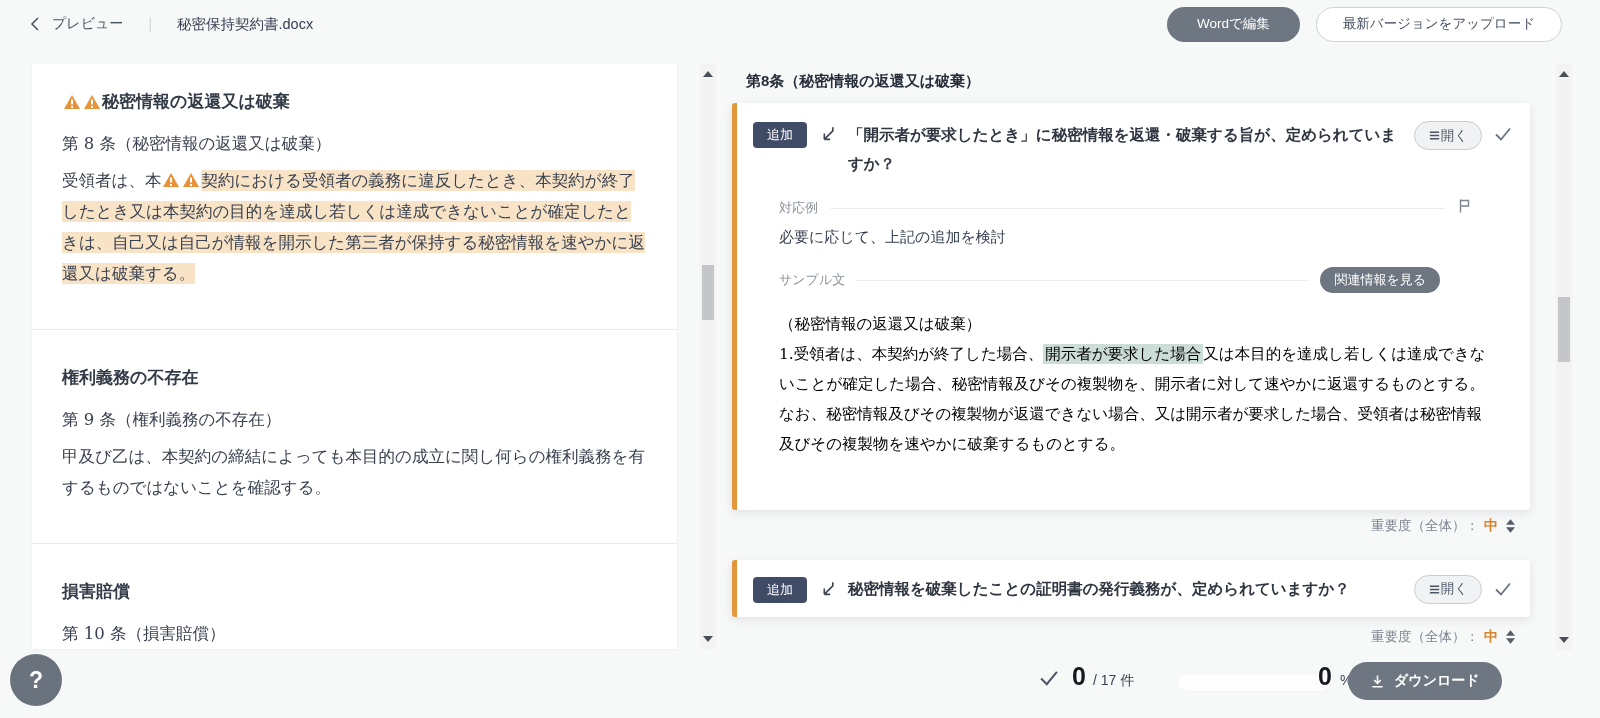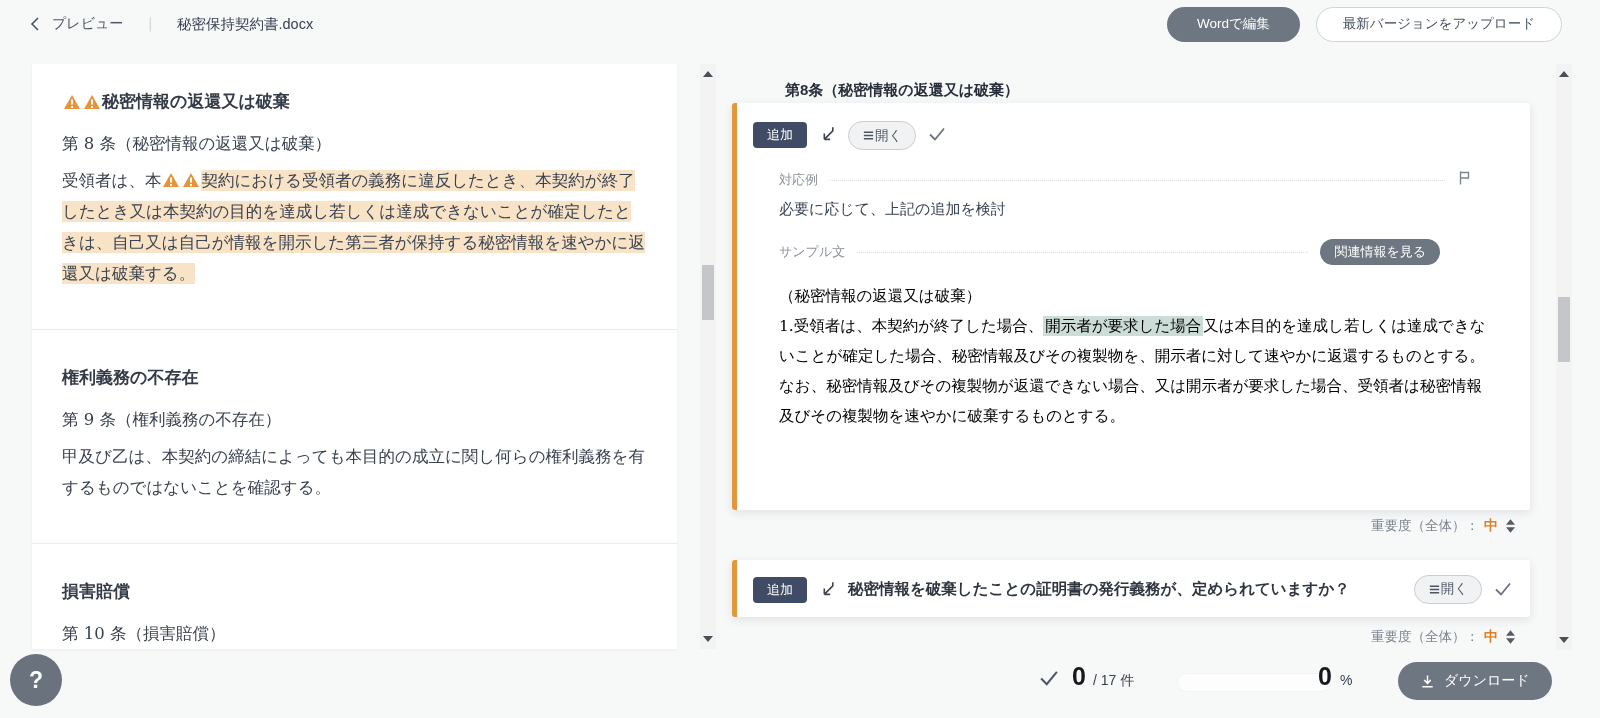--- a/index.html
+++ b/index.html
@@ -43,22 +43,22 @@
   .sbar .sb-up, .sbar .sb-down { position:absolute; left:0; width:16px; height:16px;
         display:flex; align-items:center; justify-content:center; cursor:pointer; }
   .sb-up { top:2px; } .sb-down { bottom:2px; }
   .tri-up { width:0; height:0; border-left:5px solid transparent; border-right:5px solid transparent;
             border-bottom:6px solid #4a4f55; }
   .tri-down { width:0; height:0; border-left:5px solid transparent; border-right:5px solid transparent;
             border-top:6px solid #4a4f55; }
   .sb-thumb { position:absolute; left:2px; width:12px; background:#c4c6c9; cursor:pointer; }
 
   
-  .review-title { position:absolute; left:746px; top:81px; font-size:15px;
-                  font-weight:bold; color:#272e3a;margin-left:39px; }
+  .review-title { position:absolute; left:746px; top:72px; font-size:15px;
+                  font-weight:bold; color:#272e3a; }
   .card { position:absolute; left:732px; width:798px; background:#fff;
           border-left:5px solid #e2983a; border-radius:3px;
           box-shadow:0 3px 10px rgba(31,41,55,.10); }
   .card1 { top:103px; height:407px; }
   .card2 { top:560px; height:57px; display:flex; align-items:center; padding:0 18px 0 16px; }
   .card-head { display:flex; align-items:flex-start; padding:17px 18px 0 16px; gap:12px; }
   .badge { background:#404c66; color:#fff; font-size:13px; border-radius:4px;
            padding:4px 14px; white-space:nowrap; flex:none; margin-top:2px; }
   .ins-icon { flex:none; margin-top:5px; }
   .question { flex:1; font-size:15.5px; font-weight:bold; color:#2f3640; line-height:29px; }
@@ -83,23 +83,23 @@
   .stepper { cursor:pointer; margin-left:3px; display:flex; flex-direction:column; gap:2px; align-items:center; }
 
   
   .footer-check { position:absolute; left:1038px; top:669px; }
   .count-group { position:absolute; left:1072px; top:662px; display:flex; align-items:baseline; gap:7px; }
   .big-num { font-size:25px; font-weight:bold; color:#16191d; }
   .count-rest { font-size:14px; color:#374151; }
   .progress-track { position:absolute; left:1178px; top:674px; width:152px; height:17px;
                     background:#fdfdfe; border-radius:9px; box-shadow:0 0 0 1px rgba(0,0,0,.02); }
   .pct-group { position:absolute; left:1318px; top:662px; display:flex; align-items:baseline; gap:8px; }
-  .dl-btn { position:absolute; left:1398px; top:662px; height:38px; padding:0 22px;
+  .dl-btn { position:absolute; left:1348px; top:662px; height:38px; padding:0 22px;
             background:#6e7681; color:#fff; border:none; border-radius:19px;
-            display:flex; align-items:center; gap:9px; font-size:14px; cursor:pointer; }
+            display:flex; align-items:center; gap:9px; font-size:14px; cursor:pointer;font-weight:bold; }
   .help-fab { position:absolute; left:10px; top:654px; width:52px; height:52px; border-radius:50%;
               background:#6a737d; color:#fff; font-size:23px; font-weight:bold;
               display:flex; align-items:center; justify-content:center; cursor:pointer; }
 </style>
 </head>
 <body>
 
 <div class="topbar">
   <div class="back-group">
     <svg width="14" height="16" viewBox="0 0 12 16">
@@ -171,20 +171,21 @@
 </div>
 
 <div class="review-title">第8条（秘密情報の返還又は破棄）</div>
 
 <div class="card card1">
   <div class="card-head">
     <span class="badge">追加</span>
     <svg class="ins-icon" width="17" height="17" viewBox="0 0 16 16">
       <path d="M13 2 v3.5 L5 13.5 M5 13.5 h5.5 M5 13.5 v-5.5" fill="none" stroke="#3d4450" stroke-width="1.5"></path>
     </svg>
+    <div class="question">「開示者が要求したとき」に秘密情報を返還・破棄する旨が、定められていますか？</div>
     <div class="open-pill">
       <svg width="13" height="13" viewBox="0 0 14 14">
         <path d="M2 3.5 h10 M2 7 h10 M2 10.5 h10" stroke="#4b5563" stroke-width="1.5"></path>
       </svg>
       <span>開く</span>
     </div>
     <svg class="check-icon" width="18" height="16" viewBox="0 0 18 16">
       <path d="M2 8.5 l5 5 L16 2.5" fill="none" stroke="#6b7280" stroke-width="1.8"></path>
     </svg>
   </div>

